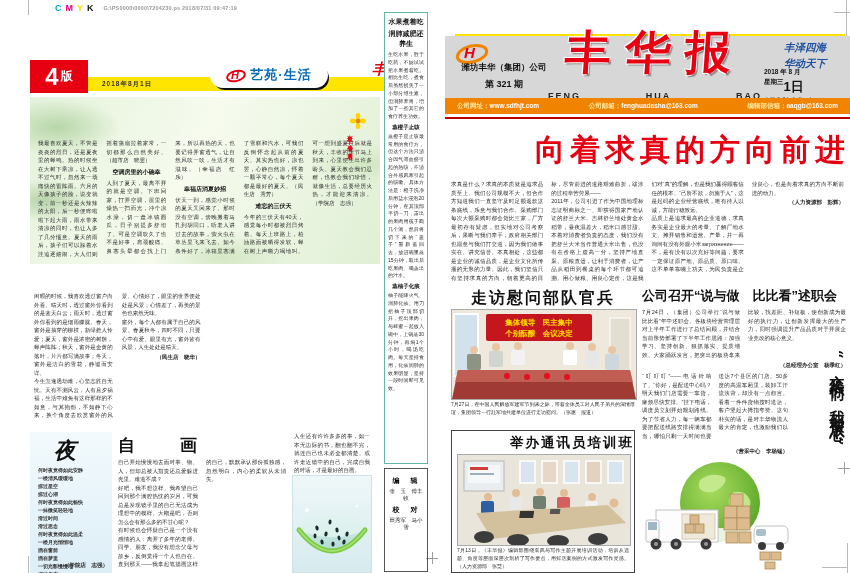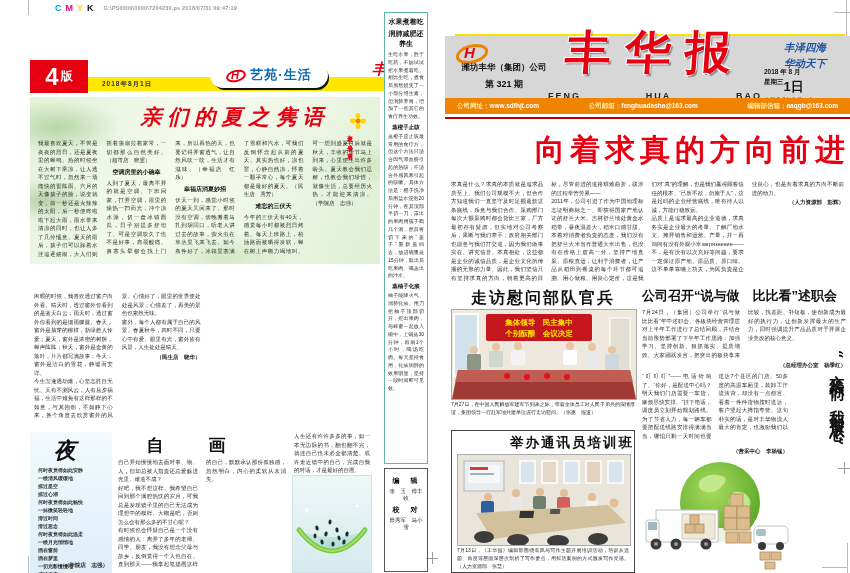--- a/index.html
+++ b/index.html
@@ -41,21 +41,21 @@
   
   .win-title{left:30px;top:266px;width:350px;text-align:center;font-weight:900;font-size:15px;color:#111;letter-spacing:3px;}
   .win-cols{left:34px;top:292px;width:342px;height:134px;column-count:4;column-gap:9px;}
   
   .poem{left:30px;top:432px;width:82px;height:141px;background:linear-gradient(#f3fafd,#ddeef7);padding:0;}
   .poem-title{position:absolute;left:24px;top:4px;font-size:22px;font-weight:900;font-style:italic;font-family:"DejaVu Serif",serif;color:#111;}
   .poem-lines{position:absolute;left:8px;top:34px;right:4px;font-size:5px;line-height:1.6;color:#333;white-space:pre-line;font-weight:bold;}
   .poem-by{position:absolute;left:6px;bottom:4px;right:4px;}
   
   .selfp{left:116px;top:432px;width:256px;height:141px;}
-  .self-title{position:absolute;left:22px;top:2px;width:110px;text-align:center;font-size:17px;font-weight:900;letter-spacing:14px;color:#111;}
+  .self-title{position:absolute;left:2px;top:2px;width:110px;font-size:17px;font-weight:900;letter-spacing:14px;color:#111;}
   .self-cols{position:absolute;left:2px;top:26px;width:168px;height:112px;column-count:2;column-gap:8px;}
   .self-right{position:absolute;left:178px;top:0;width:76px;font-size:5.5px;}
   .melon{position:absolute;right:0;bottom:0;width:78px;height:96px;border:1px solid #cfe3e6;background:linear-gradient(#eef7f8,#d6ebee);}
   
   .fruit{left:384px;top:12px;width:44px;height:452px;border:1px solid #5fb7a4;background:#fff;padding:3px 3px;box-sizing:border-box;}
   .fruit h3{margin:1px 0 2px;font-size:7px;text-align:center;color:#111;letter-spacing:0;}
   .fruit .tiny{font-size:5px;}
   .fruit .subhead{font-size:5.5px;}
   
   .staff{left:384px;top:468px;width:44px;height:104px;border:1px solid #555;box-sizing:border-box;padding:4px 2px;text-align:center;}
@@ -128,21 +128,20 @@
   <div class="abs pill">
     <svg width="20" height="16" viewBox="0 0 20 16">
       <ellipse cx="10" cy="9" rx="9" ry="5" fill="none" stroke="#e60012" stroke-width="2" transform="rotate(-14 10 9)"></ellipse>
       <text x="5" y="12" font-size="11" font-weight="bold" font-style="italic" fill="#e60012">H</text>
     </svg>
     <span class="sec">艺苑·生活</span>
   </div>
   <div class="abs scriptpaper">丰华报</div>
 
   <div class="abs feature">
-    <div class="feature-title">亲们的夏之隽语</div>
     <svg width="16" height="16" viewBox="0 0 16 16" style="position:absolute;right:14px;top:16px">
       <g fill="#ffd400">
           <ellipse cx="8" cy="3" rx="2.4" ry="3"></ellipse>
           <ellipse cx="8" cy="13" rx="2.4" ry="3"></ellipse>
           <ellipse cx="3" cy="8" rx="3" ry="2.4"></ellipse>
           <ellipse cx="13" cy="8" rx="3" ry="2.4"></ellipse>
         </g>
       <circle cx="8" cy="8" r="2.4" fill="#f08300"></circle>
     </svg>
     <div class="solar">夏至·小暑·大暑</div>

